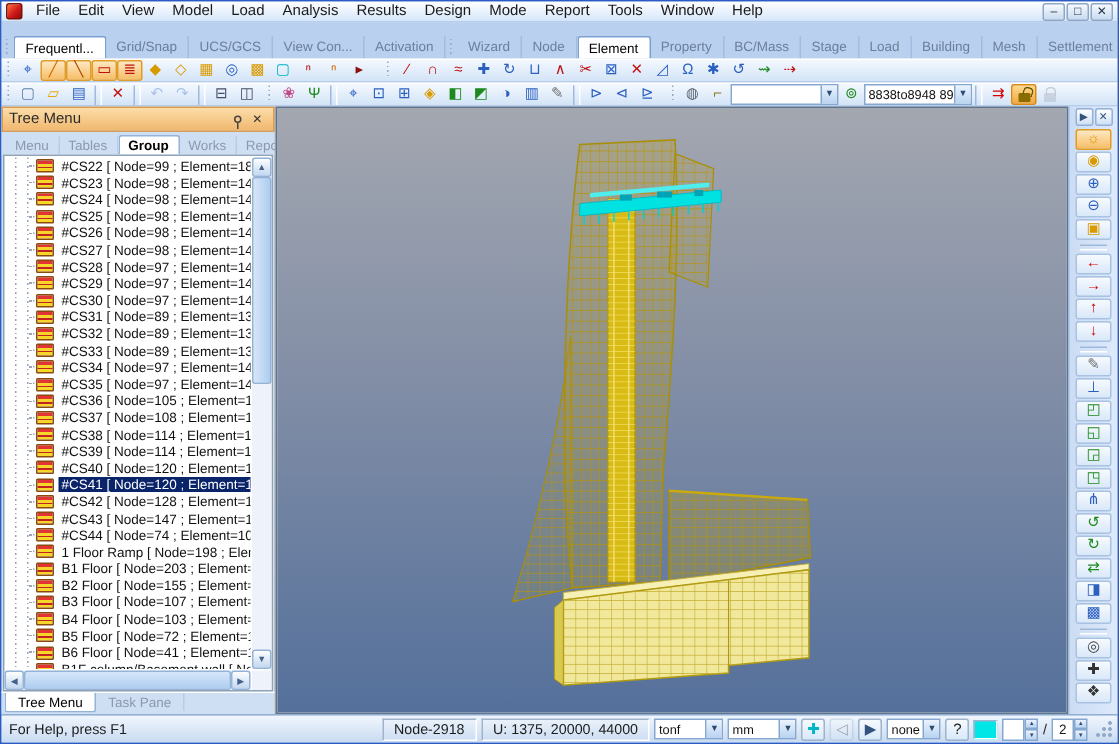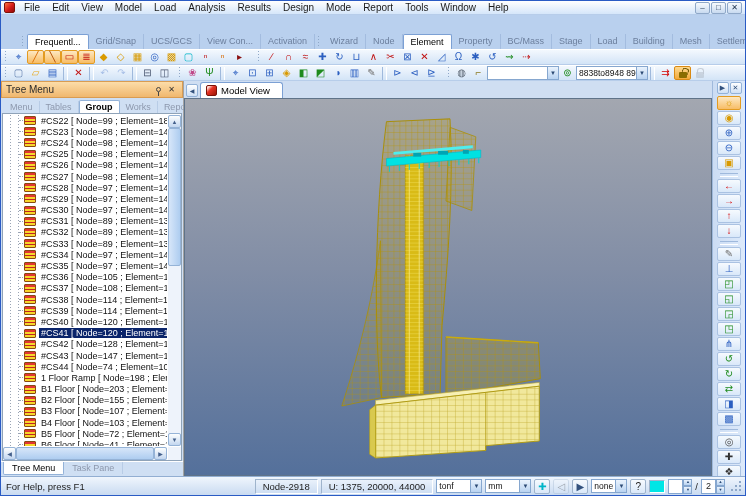--- a/index.html
+++ b/index.html
@@ -8,21 +8,21 @@
 #app{width:746px;height:496px;display:flex;flex-direction:column;background:#cfdef2;border:1px solid #2a5bc4;overflow:hidden;position:relative}
 
 
 .menubar{height:14px;display:flex;align-items:center;background:linear-gradient(#ffffff,#d5e6fa);border-bottom:1px solid #b7cdea;padding:0 2px;flex:0 0 auto}
 .appicon{width:11px;height:11px;border-radius:2px;background:linear-gradient(135deg,#ff7340,#d21a1a 55%,#8f0b0b);border:1px solid #7c1208;margin:0 3px 0 1px}
 .menu-item{font-size:10px;padding:0 6px;color:#1a1a1a;height:13px;line-height:13px;cursor:default}
 .wbtns{margin-left:auto;display:flex;gap:1px;padding-right:1px}
 .wbtn{width:15px;height:12px;font-size:8px;line-height:10px;text-align:center;color:#20344f;background:linear-gradient(#f7fafd,#c8daf0);border:1px solid #8fa8c8;border-radius:2px}
 
 
-.tabrow{height:34px;display:flex;align-items:flex-end;background:#b9d0ee;padding:0 18px;flex:0 0 auto}
+.tabrow{height:24px;display:flex;align-items:flex-end;background:#b9d0ee;padding:0 0;flex:0 0 auto}
 .grip{width:5px;height:11px;margin:0 2px 2px 1px;background:repeating-linear-gradient(to bottom,#8fa8c8 0 1px,transparent 1px 3px);background-size:1px 100%;background-repeat:no-repeat;background-position:2px 0;flex:0 0 auto}
 .ttab{font-size:9px;color:#6c7f9d;padding:2px 7px 1px;height:15px;border-right:1px solid #a3bcdf;white-space:nowrap;cursor:default}
 .ttab.active{background:#fff;color:#000;border:1px solid #7ca0d4;border-bottom:none;border-radius:2px 2px 0 0}
 .tabgap{width:12px}
 
 
 .iconrow{height:16px;display:flex;align-items:center;background:linear-gradient(#f3f8fe,#d3e4f7);border-top:1px solid #ffffff;border-bottom:1px solid #b7cdea;padding:0 1px;flex:0 0 auto}
 .tbtn{width:17px;height:14px;display:flex;align-items:center;justify-content:center;border:1px solid transparent;border-radius:2px;flex:0 0 auto;cursor:default}
 .tbtn .glyph{font-size:10px;line-height:1}
 .tbtn.active{background:linear-gradient(#fde8c2,#f7bف66,#f7bd66);background:linear-gradient(#fde8c2,#f7bd66);border-color:#e39b21}
@@ -510,27 +510,20 @@
         </div>
         <div class="sb-corner"></div>
       </div>
       <div class="bottom-tabs">
         <span class="btab active"><span>Tree Menu</span></span>
           <span class="btab"><span>Task Pane</span></span>
       </div>
     </div>
 
     <div class="center">
-      <div class="viewtabbar">
-        <span class="navbtn">◀</span>
-        <span class="vtab">
-          <span class="mv-icon"></span>
-          <span>Model View</span>
-        </span>
-      </div>
       <div class="viewport">
         <svg viewBox="0 0 530 398" preserveAspectRatio="none">
           <defs>
             <linearGradient id="bg" x1="0" y1="0" x2="0" y2="1">
               <stop offset="0" stop-color="#a3a7b0"></stop>
               <stop offset="0.45" stop-color="#828ea6"></stop>
               <stop offset="1" stop-color="#54709b"></stop>
             </linearGradient>
             <pattern id="meshT" width="6" height="7" patternUnits="userSpaceOnUse">
               <path d="M0 0H6M0 0V7" stroke="#b69402" stroke-width="0.8" fill="none" opacity="0.9"></path>

